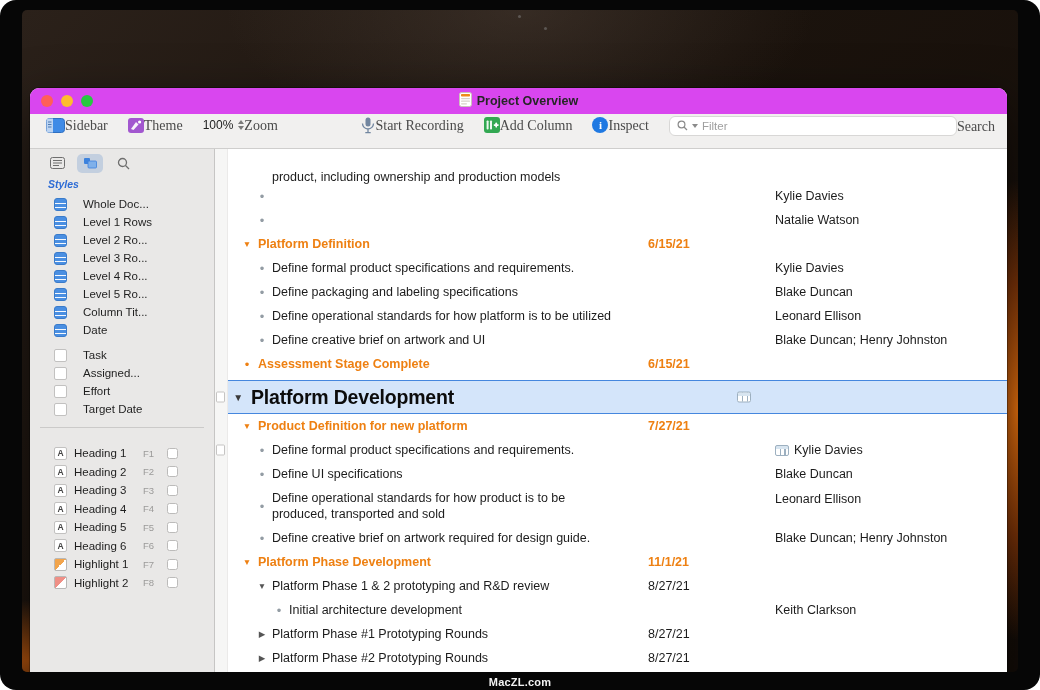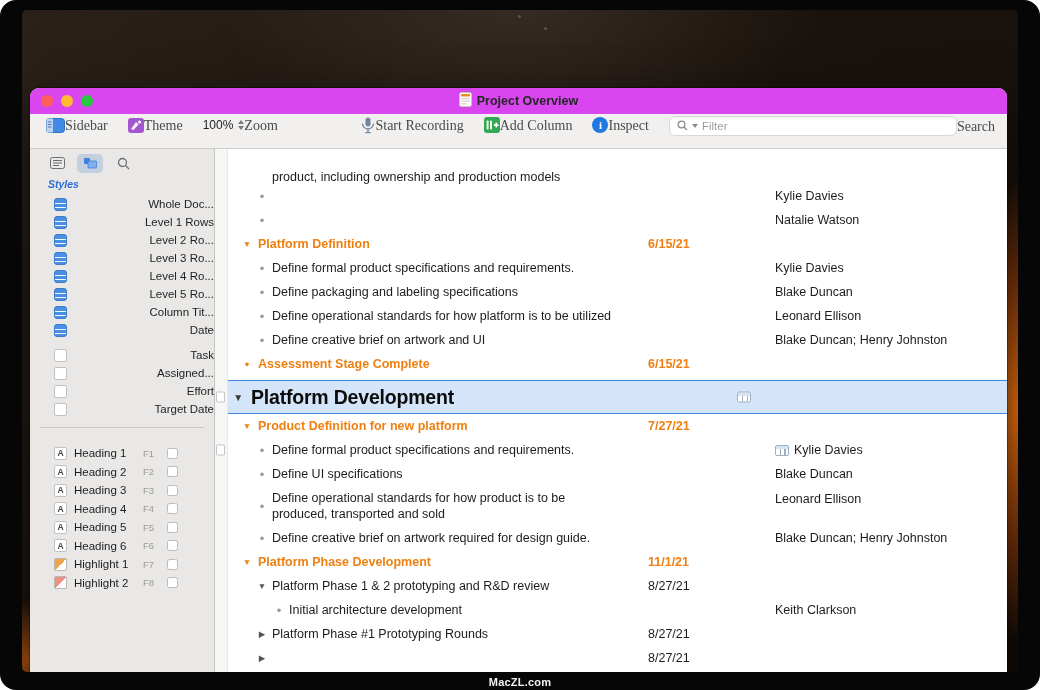--- a/index.html
+++ b/index.html
@@ -54,22 +54,22 @@
                 font-family: "Liberation Serif", serif; }
 
   
   .wbody { flex: 1; display: flex; min-height: 0; }
   .side { width: 185px; flex: none; background: #e9e8e7; border-right: 1px solid #c6c5c4;
           padding-top: 2px; overflow: hidden; }
   .tabsrow { height: 24px; display: flex; align-items: center; gap: 7px; padding-left: 14px; }
   .tab { width: 26px; height: 19px; display: flex; align-items: center; justify-content: center; border-radius: 5px; }
   .tab.sel { background: #c3cfdf; }
   .styles-label { color: #2e6cd5; font-weight: bold; font-size: 10.5px; padding: 3px 0 5px 18px; font-style: italic; }
-  .side-item { display: flex; align-items: center; gap: 7px; height: 18px; padding-left: 24px;
-               font-size: 11.5px; color: #1f1f1f; justify-content: space-between; }
+  .side-item { display: flex; align-items: center; gap: 16px; height: 18px; padding-left: 24px;
+               font-size: 11.5px; color: #1f1f1f; }
   .side-item.gap { margin-top: 7px; }
   .sicon { width: 13px; height: 13px; border-radius: 3px; flex: none; }
   .sicon.blue { background-color: #4a8fe2; border: 1px solid #3a7bca;
     background-image: linear-gradient(to bottom, transparent 0 4px, rgba(255,255,255,.95) 4px 5px,
       transparent 5px 8px, rgba(255,255,255,.95) 8px 9px, transparent 9px); }
   .sicon.plain { background: #fff; border: 1px solid #c2c1c0; border-radius: 2px; }
   .sdivider { height: 1px; background: #cbcac9; margin: 9px 10px 16px 10px; }
   .named-item { display: flex; align-items: center; height: 18.5px; padding-left: 24px;
                 font-size: 11.5px; color: #1f1f1f; gap: 7px; }
   .aicon { width: 13px; height: 13px; background: #fff; border: 1px solid #c2c1c0; border-radius: 2px;
@@ -469,20 +469,21 @@
                   <span>Keith Clarkson</span>
                 </span>
               </div>
               <div class="row l3">
                 <span class="marker collapsed">▶</span>
                 <span class="rtext">Platform Phase #1 Prototyping Rounds</span>
                 <span class="rdate">8/27/21</span>
               </div>
               <div class="row l3">
                 <span class="marker collapsed">▶</span>
+                <span class="rtext">Platform Phase #2 Prototyping Rounds</span>
                 <span class="rdate">8/27/21</span>
               </div>
             </div>
         </div>
       </div>
     </div>
   </div>
   <div class="watermark">MacZL.com</div>
 </div>
 

